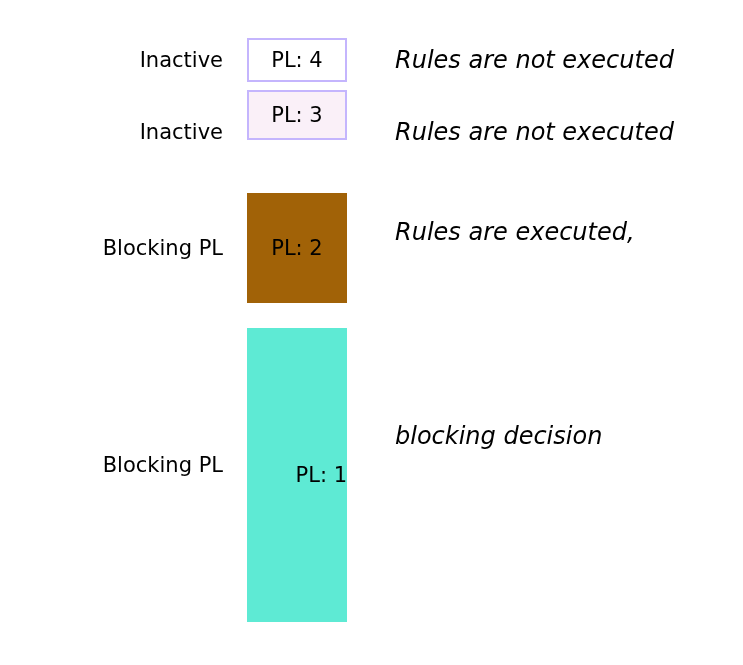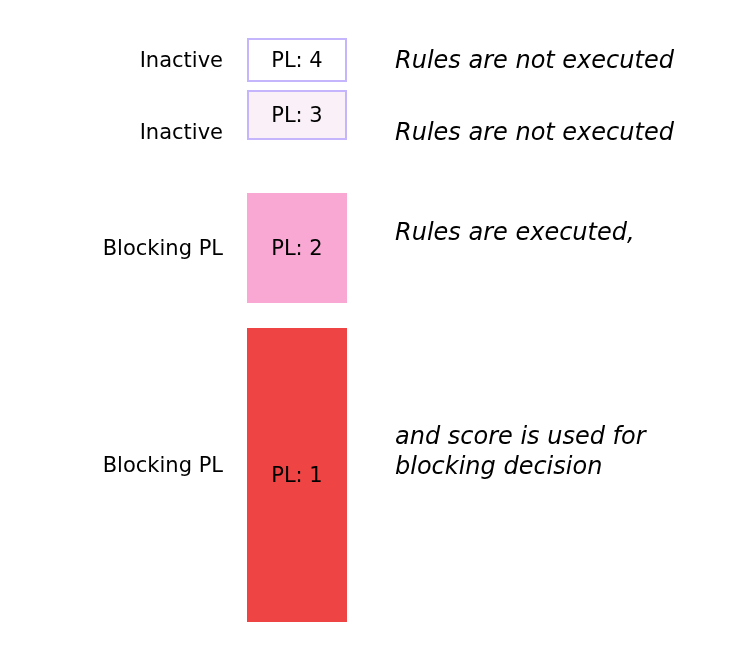--- a/index.html
+++ b/index.html
@@ -110,35 +110,34 @@
     </div>
 
     <div class="description">
       <span class="desc-line">Rules are not executed</span>
     </div>
   </div>
 
   <div id="row-pl2">
     <div class="status-label">Blocking PL</div>
 
-    <div class="pl-box" style="background:#f9a8d4;text-align:center;">
+    <div class="pl-box" style="background:#a16207;text-align:center;">
       <span class="pl-text">PL: 2</span>
     </div>
 
     <div class="description">
       <span class="desc-line">Rules are executed,</span>
     </div>
   </div>
 
   <div id="row-pl1">
     <div class="status-label">Blocking PL</div>
 
-    <div class="pl-box" style="background:#ef4444;">
+    <div class="pl-box" style="background:#5eead4;justify-content:flex-end;">
       <span class="pl-text">PL: 1</span>
     </div>
 
     <div class="description">
-      <span class="desc-line">and score is used for</span>
       <span class="desc-line">blocking decision</span>
     </div>
   </div>
 
 </div>
 
 </body></html>

